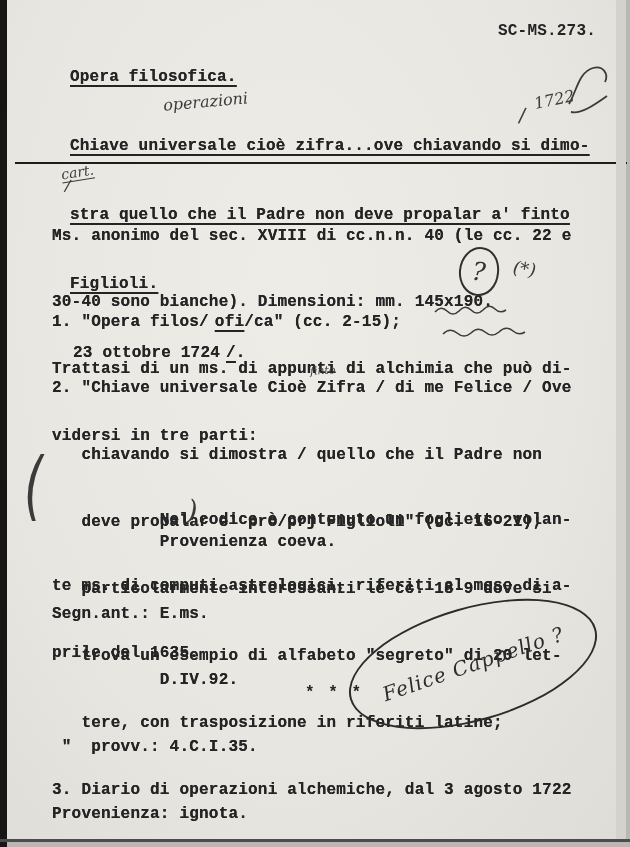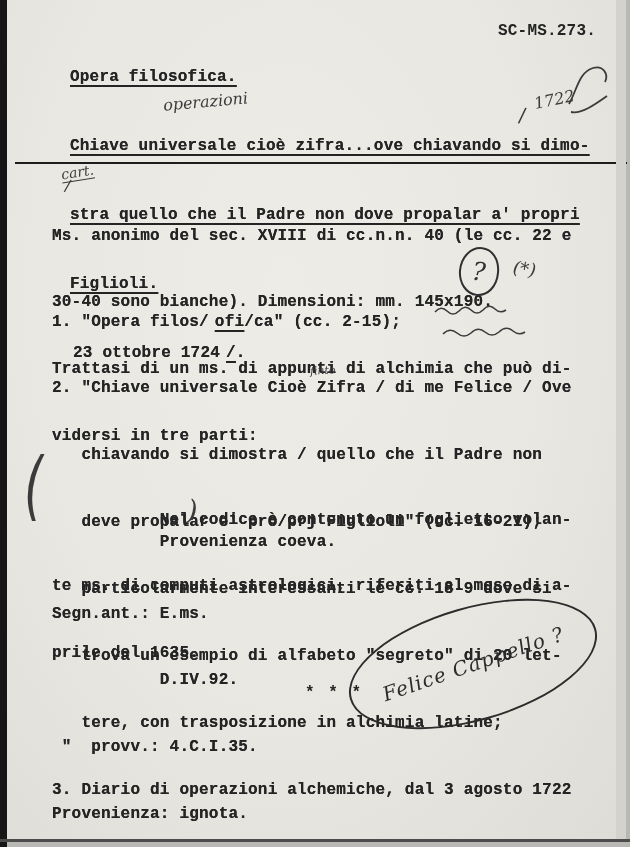--- a/index.html
+++ b/index.html
@@ -70,21 +70,21 @@
 </head>
 <body>
 
 <div class="scan-edge-left"></div>
 
 <div class="page">
 
   <div class="typed title-block">
     <div><span class="u">Opera filosofica.</span></div>
     <div><span class="u">Chiave universale cioè zifra...ove chiavando si dimo-</span></div>
-    <div><span class="u">stra quello che il Padre non dove propalar a' propri</span></div>
+    <div><span class="u">stra quello che il Padre non deve propalar a' finto</span></div>
     <div><span class="u">Figlioli.</span></div>
     <div><span style="padding-left:9px">23 ottobre 1724</span><span class="u">/</span><span>.</span></div>
   </div>
 
   <div class="shelfmark">SC-MS.273.</div>
 
   <div class="rule"></div>
 
   <div class="typed body-block">
     <div>Ms. anonimo del sec. XVIII di cc.n.n. 40 (le cc. 22 e</div>
@@ -93,21 +93,21 @@
     <div>vidersi in tre parti:</div>
   </div>
 
   <div class="typed items-block">
     <div><span>1. "Opera filos/</span><span class="u">ofi</span><span>/ca" (cc. 2-15);</span></div>
     <div>2. "Chiave universale Cioè Zifra / di me Felice / Ove</div>
     <div>   chiavando si dimostra / quello che il Padre non</div>
     <div>   deve propalar e' pro/prj Figlioli" (cc. 16-21);</div>
     <div>   particolarmente interessanti le cc. 18-9 dove si</div>
     <div>   trova un esempio di alfabeto "segreto" di 20 let-</div>
-    <div>   tere, con trasposizione in alchimia latine;</div>
+    <div>   tere, con trasposizione in riferiti latine;</div>
     <div>3. Diario di operazioni alchemiche, dal 3 agosto 1722</div>
     <div>   al 23 ottobre 1724 (cc. 23-9).</div>
   </div>
 
   <div class="typed nel-block">
     <div>           Nel codice è contenuto un foglietto volan-</div>
     <div>te ms. di computi astrologici, riferiti al mese di a-</div>
     <div>prile del 1635.</div>
   </div>
 

